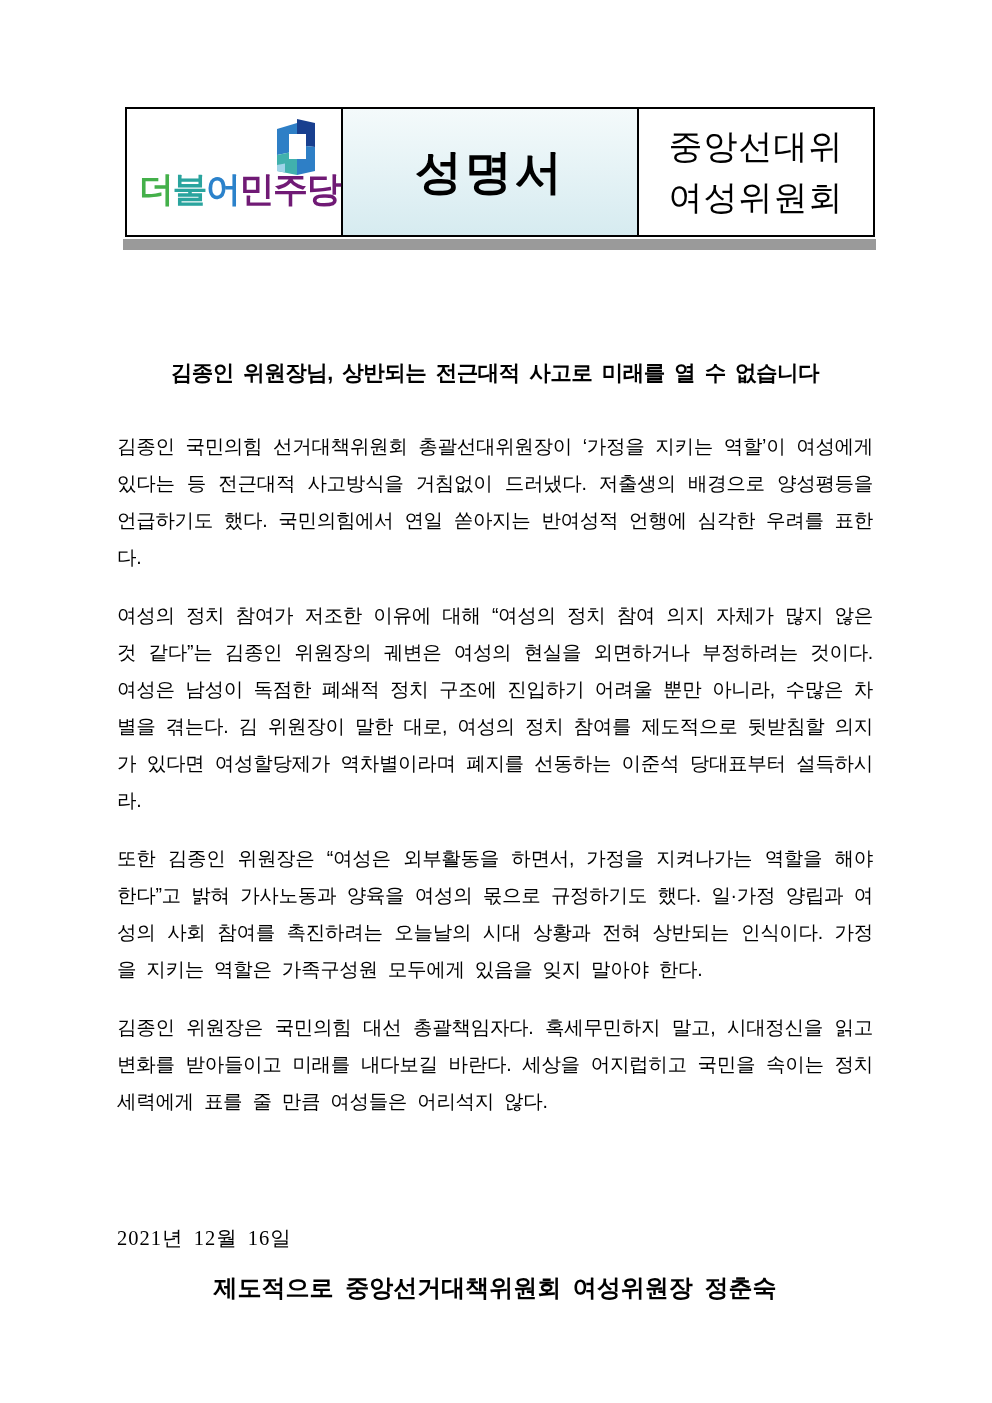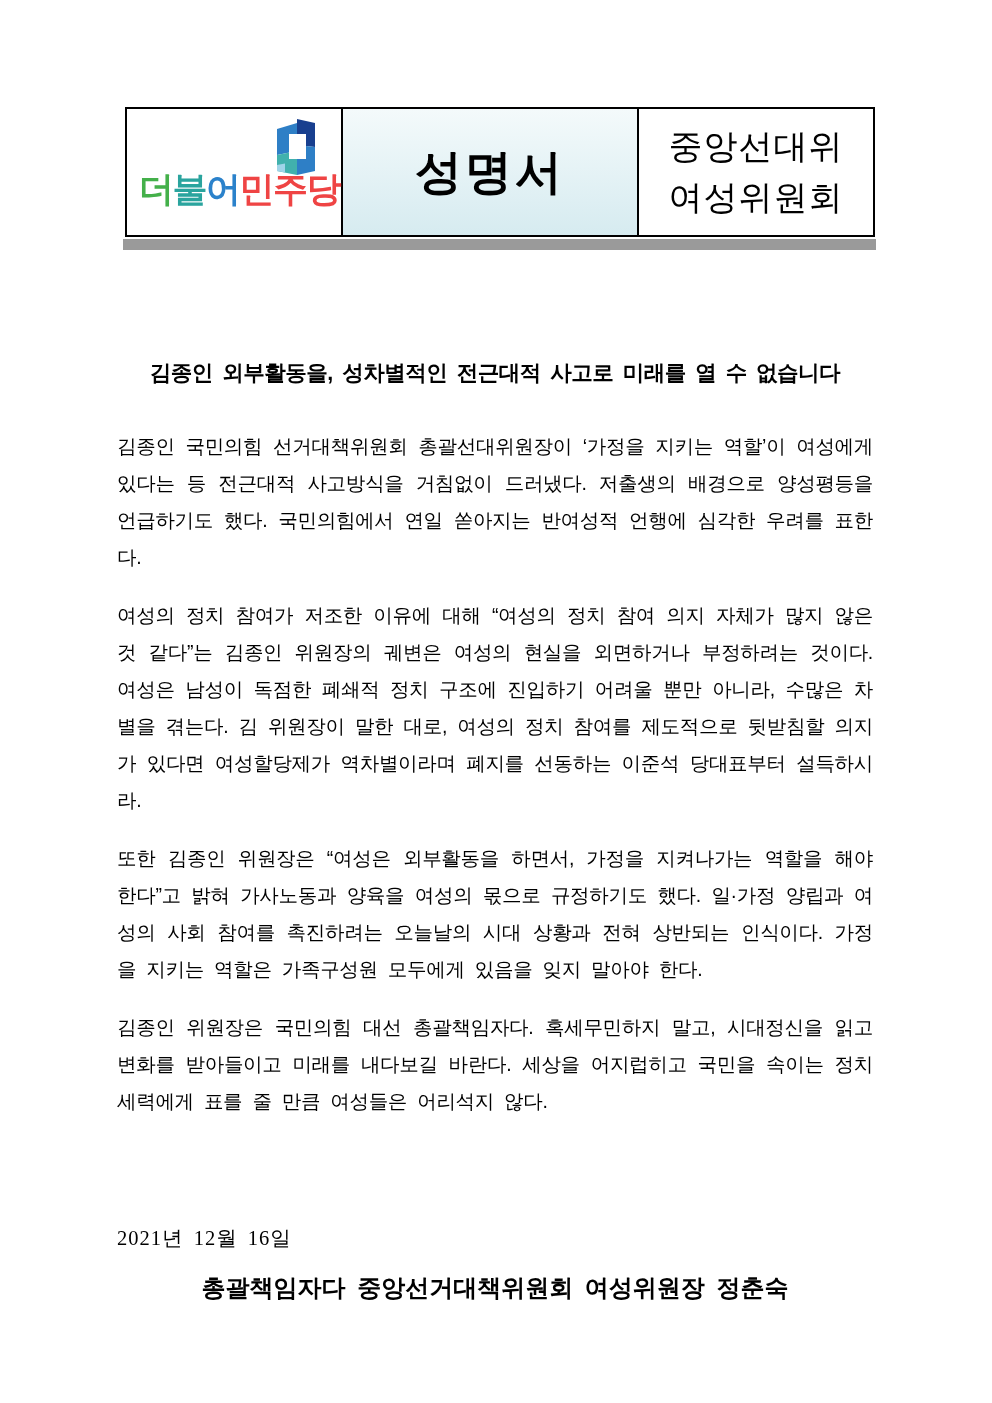--- a/index.html
+++ b/index.html
@@ -121,45 +121,45 @@
       <div class="logo-wrap">
         <svg class="party-flag" width="46" height="62" viewBox="0 0 46 62" aria-hidden="true">
           <polygon points="4,12 24,6 24,34 4,38" fill="#2e7fc6"></polygon>
           <polygon points="24,2 42,6 42,30 24,28" fill="#183f8f"></polygon>
           <polygon points="4,38 24,34 24,58 4,54" fill="#41b1ad"></polygon>
           <polygon points="24,28 42,30 42,54 24,58" fill="#2e7fc6"></polygon>
           <polygon points="4,48 12,46.5 12,55.5 4,54" fill="#9fd4e8"></polygon>
           <rect x="16" y="17" width="17" height="25" fill="#ffffff"></rect>
         </svg>
         <div class="party-name">
-          <span style="color: rgb(68, 176, 74);">더</span><span style="color: rgb(42, 164, 158);">불</span><span style="color: rgb(43, 130, 203);">어</span><span style="color: #ef4444;">민주당</span>
+          <span style="color: rgb(68, 176, 74);">더</span><span style="color: rgb(42, 164, 158);">불</span><span style="color: rgb(43, 130, 203);">어</span><span style="color: #701a75;">민주당</span>
         </div>
       </div>
     </div>
 
     <div class="header-cell cell-statement" style="background: linear-gradient(rgb(244, 250, 251) 0%, rgb(214, 235, 240) 100%);">
       <div class="statement-title">성명서</div>
     </div>
 
     <div class="header-cell cell-org">
       <div class="org-line">중앙선대위</div>
       <div class="org-line">여성위원회</div>
     </div>
 
   </div>
 
   <div class="divider-bar" style="background: rgb(154, 154, 154);"></div>
 
 
-  <h1 class="doc-title">김종인 외부활동을, 성차별적인 전근대적 사고로 미래를 열 수 없습니다</h1>
+  <h1 class="doc-title">김종인 위원장님, 상반되는 전근대적 사고로 미래를 열 수 없습니다</h1>
 
   <div class="body-text">
     <p>김종인 국민의힘 선거대책위원회 총괄선대위원장이 ‘가정을 지키는 역할’이 여성에게 있다는 등 전근대적 사고방식을 거침없이 드러냈다. 저출생의 배경으로 양성평등을 언급하기도 했다. 국민의힘에서 연일 쏟아지는 반여성적 언행에 심각한 우려를 표한다.</p>
     <p>여성의 정치 참여가 저조한 이유에 대해 “여성의 정치 참여 의지 자체가 많지 않은 것 같다”는 김종인 위원장의 궤변은 여성의 현실을 외면하거나 부정하려는 것이다. 여성은 남성이 독점한 폐쇄적 정치 구조에 진입하기 어려울 뿐만 아니라, 수많은 차별을 겪는다. 김 위원장이 말한 대로, 여성의 정치 참여를 제도적으로 뒷받침할 의지가 있다면 여성할당제가 역차별이라며 폐지를 선동하는 이준석 당대표부터 설득하시라.</p>
     <p>또한 김종인 위원장은 “여성은 외부활동을 하면서, 가정을 지켜나가는 역할을 해야 한다”고 밝혀 가사노동과 양육을 여성의 몫으로 규정하기도 했다. 일·가정 양립과 여성의 사회 참여를 촉진하려는 오늘날의 시대 상황과 전혀 상반되는 인식이다. 가정을 지키는 역할은 가족구성원 모두에게 있음을 잊지 말아야 한다.</p>
     <p>김종인 위원장은 국민의힘 대선 총괄책임자다. 혹세무민하지 말고, 시대정신을 읽고 변화를 받아들이고 미래를 내다보길 바란다. 세상을 어지럽히고 국민을 속이는 정치세력에게 표를 줄 만큼 여성들은 어리석지 않다.</p>
   </div>
 
   <div class="doc-date">2021년 12월 16일</div>
 
-  <div class="doc-signature">총괄책임자다 중앙선거대책위원회 여성위원장 정춘숙</div>
+  <div class="doc-signature">제도적으로 중앙선거대책위원회 여성위원장 정춘숙</div>
 
 </div>
 
 </body></html>

